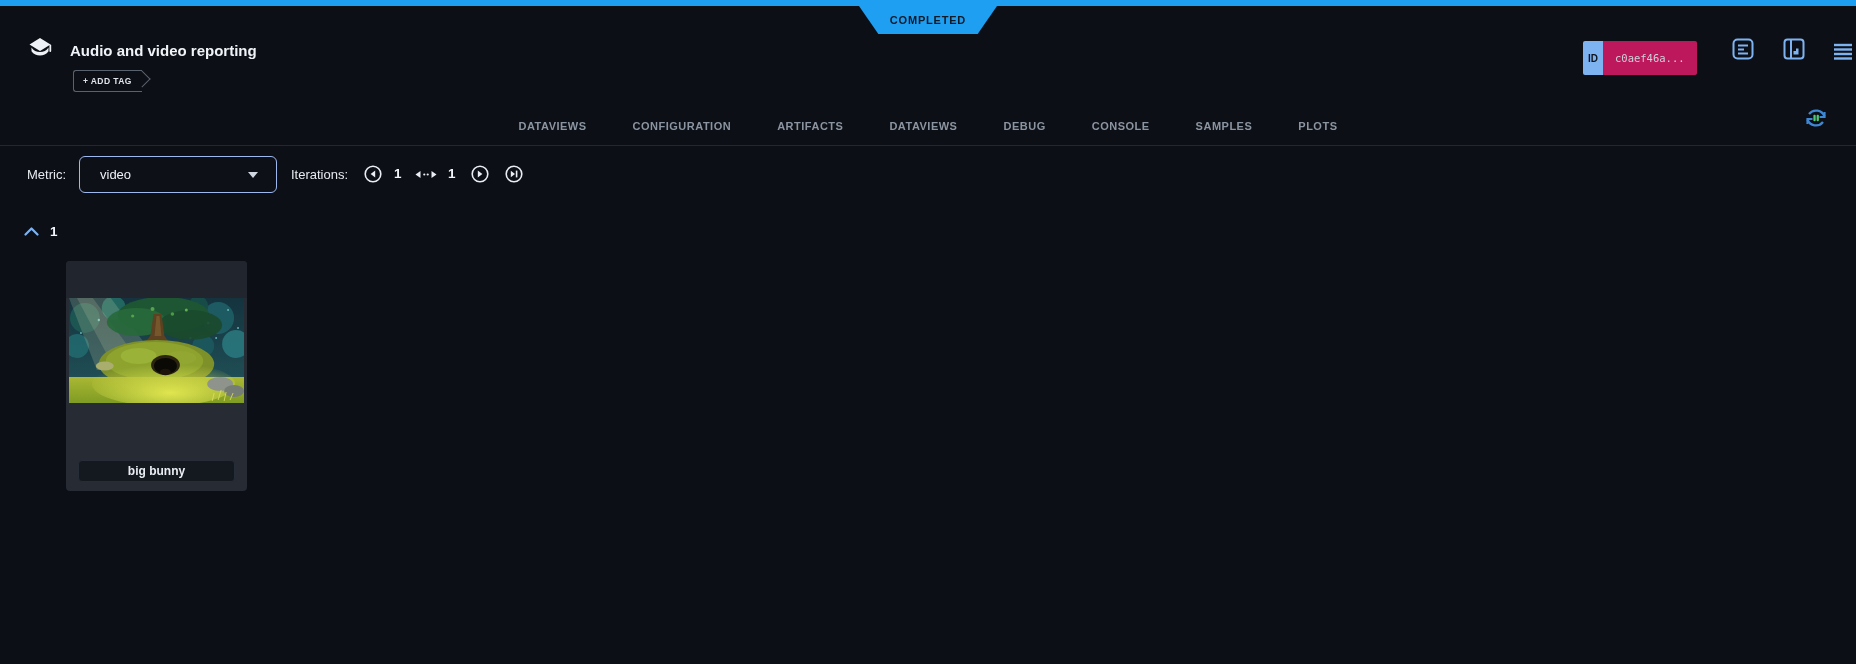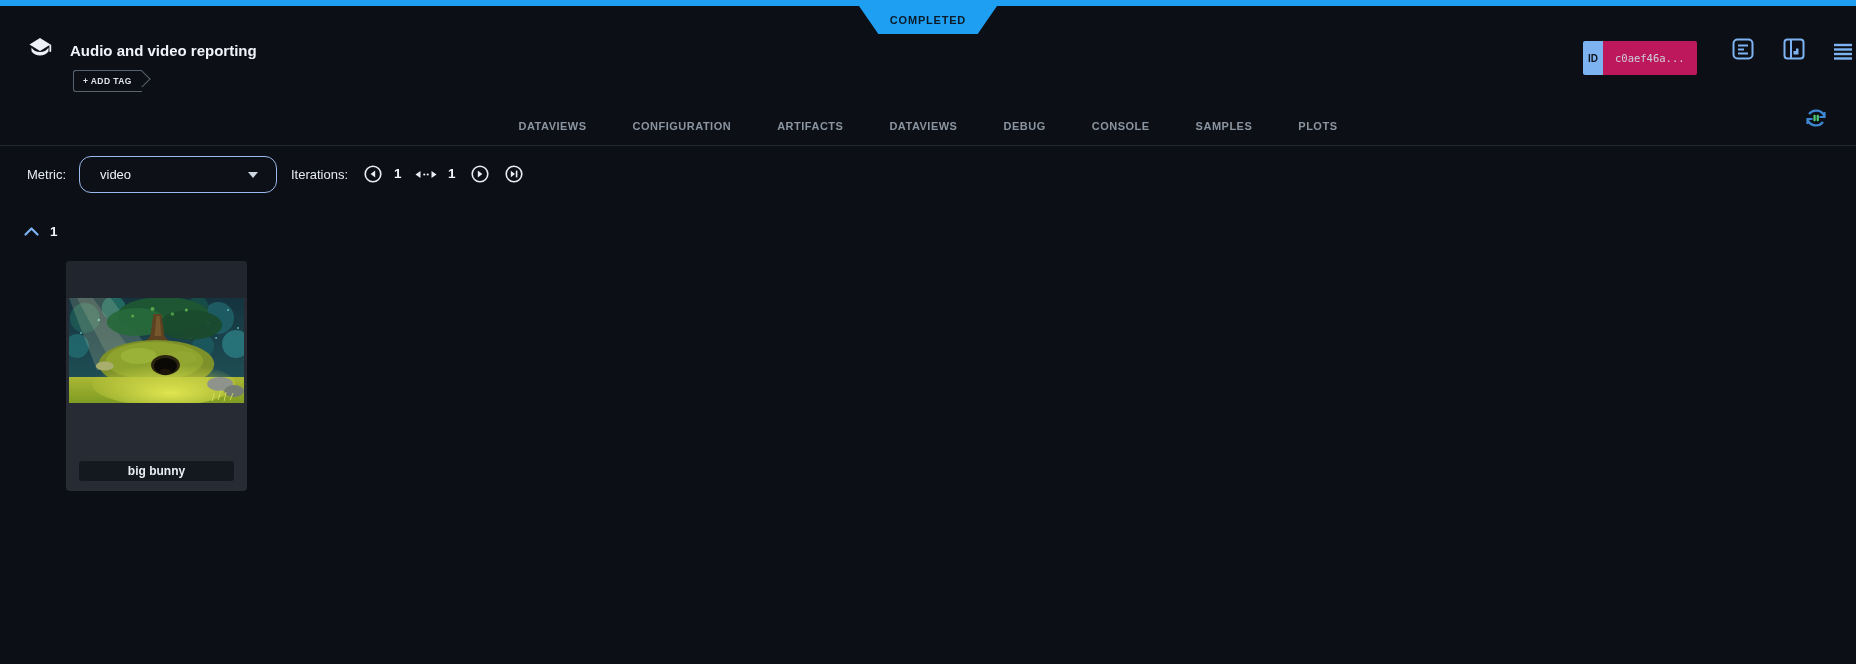--- a/index.html
+++ b/index.html
@@ -41,21 +41,21 @@
              border-bottom:1px solid #222833; display:flex; justify-content:center; }
   .tab { position:relative; height:40px; display:flex; align-items:center; padding:0 23px;
          font-size:11px; font-weight:600; letter-spacing:.5px; color:#8b95a1; cursor:pointer; white-space:nowrap; }
   .tab.active { color:#f2f6fa; }
   .tab.active::after { content:""; position:absolute; left:10px; right:10px; bottom:0; height:2.5px; background:#e3e9f0; }
   .refresh-btn { position:absolute; left:1802px; top:104px; width:28px; height:28px; cursor:pointer; }
 
   
   .metric-label { position:absolute; left:27px; top:167px; font-size:13px; color:#e6ebf0; }
   .metric-select { position:absolute; left:79px; top:156px; width:198px; height:37px;
-                   border:1px solid #9cb8ee; border-radius:12px; background:#0d1016;
+                   border:1px solid #9cb8ee; border-radius:6px; background:#0d1016;
                    display:flex; align-items:center; padding:0 18px 0 20px; cursor:pointer; }
   .metric-select .val { font-size:13px; color:#eef2f6; flex:1; }
   .caret { width:0; height:0; border-left:5.5px solid transparent; border-right:5.5px solid transparent;
            border-top:6px solid #cfd7e1; }
   .iter-label { position:absolute; left:291px; top:167px; font-size:13px; color:#e6ebf0; }
   .iter-btn { position:absolute; top:165px; width:18px; height:18px; cursor:pointer; }
   .iter-num { position:absolute; top:166px; font-size:13.5px; font-weight:700; color:#f2f6fa; }
   .b-prev { left:364px; } .n-from { left:394px; }
   .rng    { position:absolute; left:415px; top:169px; width:22px; height:11px; }
   .n-to   { left:448px; } .b-next { left:471px; } .b-last { left:505px; }

